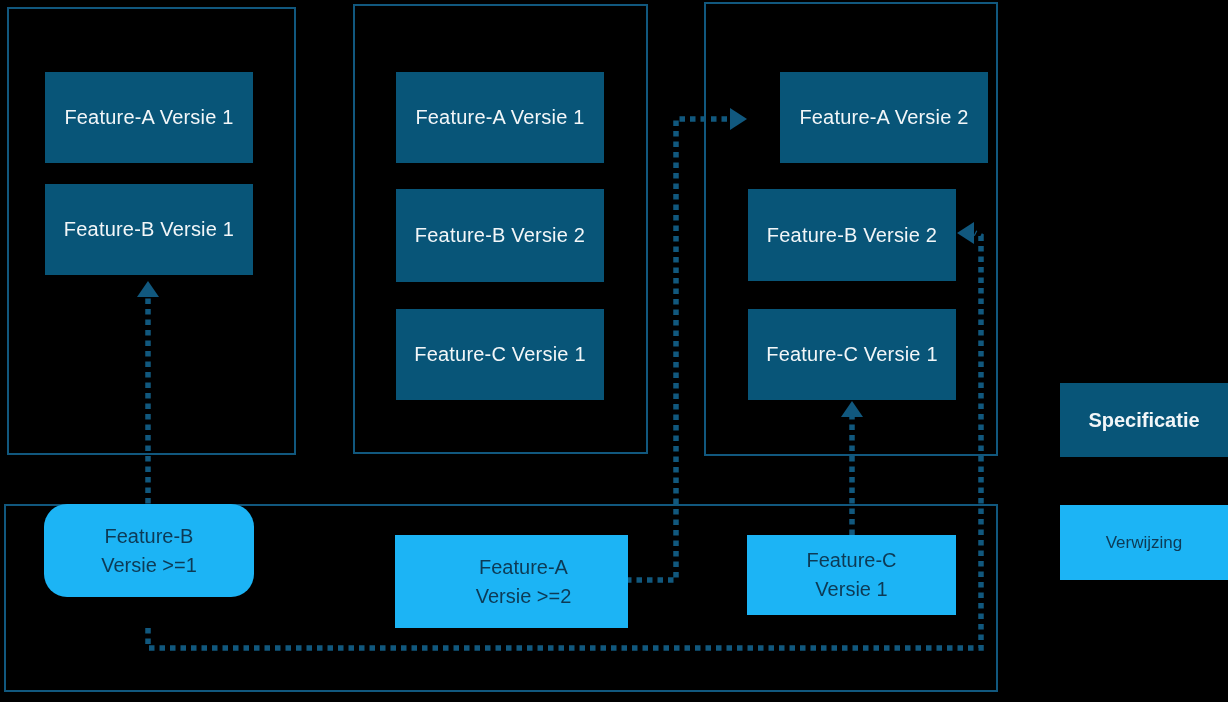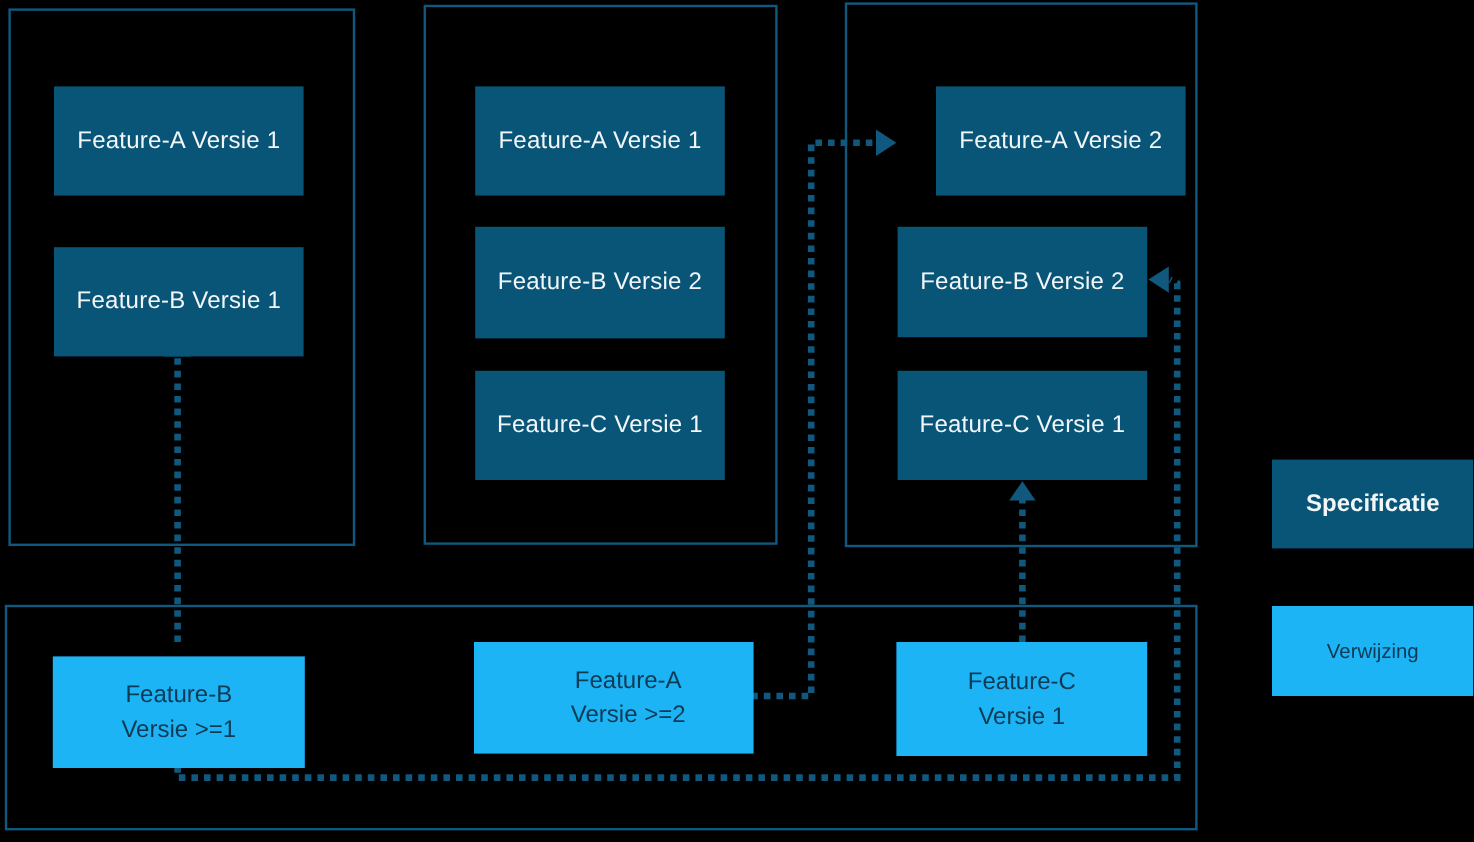--- a/index.html
+++ b/index.html
@@ -71,21 +71,21 @@
 
   <div class="container" style="left:7px;top:7px;width:289px;height:448px;"></div>
   <div class="container" style="left:353px;top:4px;width:295px;height:450px;"></div>
   <div class="container" style="left:704px;top:2px;width:294px;height:454px;"></div>
 
   <div class="container" style="left:4px;top:504px;width:994px;height:188px;"></div>
 
   <div class="spec-box" style="left:45px;top:72px;width:208px;height:91px;">
     <span>Feature-A Versie 1</span>
   </div>
-  <div class="spec-box" style="left:45px;top:206px;width:208px;height:91px;">
+  <div class="spec-box" style="left:45px;top:184px;width:208px;height:91px;">
     <span>Feature-B Versie 1</span>
   </div>
 
   <div class="spec-box" style="left:396px;top:72px;width:208px;height:91px;">
     <span>Feature-A Versie 1</span>
   </div>
   <div class="spec-box" style="left:396px;top:189px;width:208px;height:93px;">
     <span>Feature-B Versie 2</span>
   </div>
   <div class="spec-box" style="left:396px;top:309px;width:208px;height:91px;">
@@ -95,29 +95,29 @@
   <div class="spec-box" style="left:748px;top:72px;width:208px;height:91px;margin-left:32px;">
     <span>Feature-A Versie 2</span>
   </div>
   <div class="spec-box" style="left:748px;top:189px;width:208px;height:92px;">
     <span>Feature-B Versie 2</span>
   </div>
   <div class="spec-box" style="left:748px;top:309px;width:208px;height:91px;">
     <span>Feature-C Versie 1</span>
   </div>
 
-  <div class="ref-box" style="left:44px;top:547px;width:210px;height:93px;">
+  <div class="ref-box" style="left:44px;top:504px;width:210px;height:93px;border-radius:23px;">
     <span>Feature-B</span>
     <span>Versie &gt;=1</span>
   </div>
   <div class="ref-box" style="left:395px;top:535px;width:209px;height:93px;padding-left:24px;">
     <span>Feature-A</span>
     <span>Versie &gt;=2</span>
   </div>
-  <div class="ref-box" style="left:747px;top:535px;width:209px;height:95px;">
+  <div class="ref-box" style="left:747px;top:535px;width:209px;height:80px;">
     <span>Feature-C</span>
     <span>Versie 1</span>
   </div>
 
   <div class="legend-box-dark" style="left:1060px;top:383px;width:168px;height:74px;font-weight:bold;">
     <span>Specificatie</span>
   </div>
   <div class="legend-box-light" style="left:1060px;top:505px;width:168px;height:75px;">
     <span>Verwijzing</span>
   </div>

